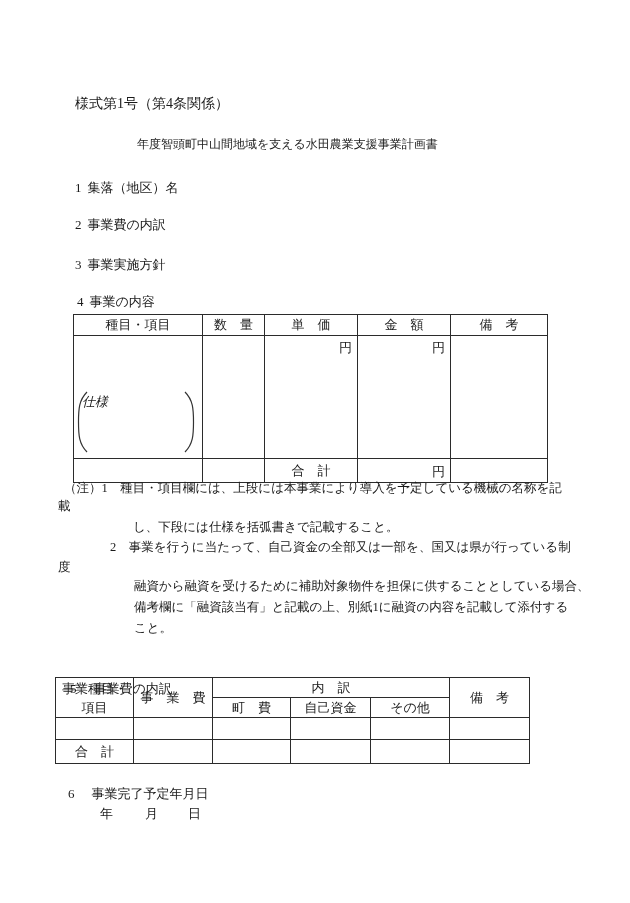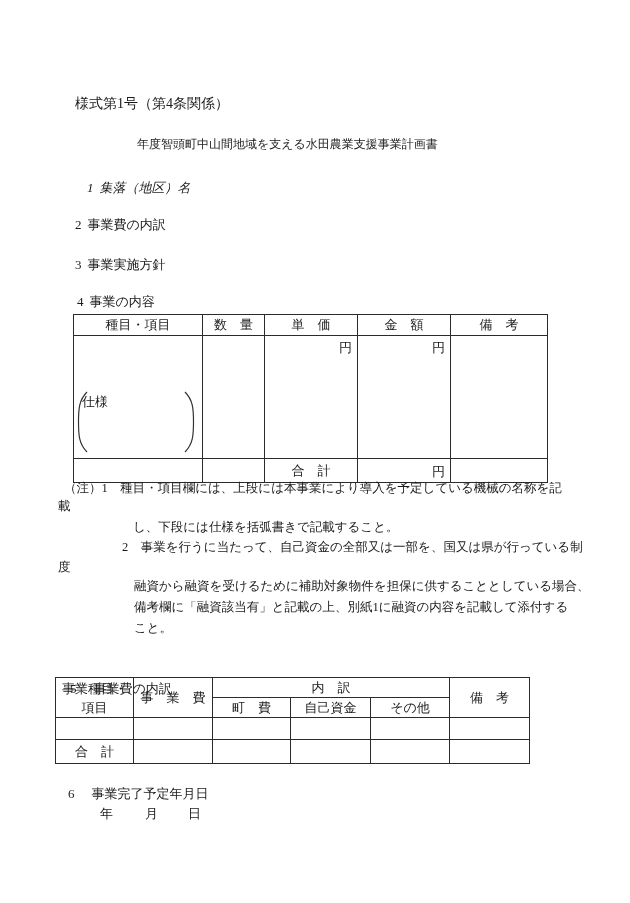--- a/index.html
+++ b/index.html
@@ -7,43 +7,43 @@
     width:630px;height:903px;position:relative;background:#ffffff;
     font-family:"Liberation Serif","DejaVu Serif",serif;
     color:#1a1a1a;overflow:hidden;
   }
   .abs{position:absolute;white-space:nowrap;}
   .fs13{font-size:13px;line-height:15px;}
   .fs125{font-size:12.5px;line-height:15px;}
 
   .form-number{left:75px;top:95px;font-size:14px;}
   .doc-title{left:137px;top:136px;font-size:12px;}
-  .item-1{left:87px;top:180px;font-style:italic;}
+  .item-1{left:75px;top:180px;}
   .item-2{left:75px;top:217px;}
   .item-3{left:75px;top:257px;}
   .item-4{left:77px;top:294px;text-align:right;}
   .item-line span.num{display:inline-block;margin-right:6px;}
 
   
   .table1{position:absolute;left:73px;top:314px;border-collapse:collapse;table-layout:fixed;width:474px;}
   .table1 td{border:1px solid #2b2b2b;padding:0;font-size:13px;vertical-align:middle;}
   .table1 .hdr{text-align:center;height:20px;}
   .table1 .bodyrow td{height:119px;vertical-align:top;}
   .table1 .yen-cell{text-align:right;padding:3px 5px 0 0;}
   .table1 .footrow td{height:20px;vertical-align:middle;}
   .table1 .total-cell{text-align:center;}
-  .spec-cell{position:relative;}
+  .spec-cell{position:relative;font-style:italic;}
   .spec-bracket{position:absolute;left:1px;top:54px;}
   .spec-label{position:absolute;left:8px;top:57px;font-size:13px;}
 
   
   .note-0{left:64px;top:481px;text-align:right;}
   .note-1{left:58px;top:499px;}
   .note-2{left:133px;top:520px;}
-  .note-3{left:110px;top:540px;margin-left:12px;}
+  .note-3{left:110px;top:540px;}
   .note-4{left:58px;top:560px;}
   .note-5{left:134px;top:579px;}
   .note-6{left:134px;top:600px;}
   .note-7{left:134px;top:621px;}
 
   .sec-5{left:70px;top:657px;margin-top:24px;}
   .sec-6{left:68px;top:786px;}
   .sec-line span.num{display:inline-block;margin-right:17px;}
 
   

